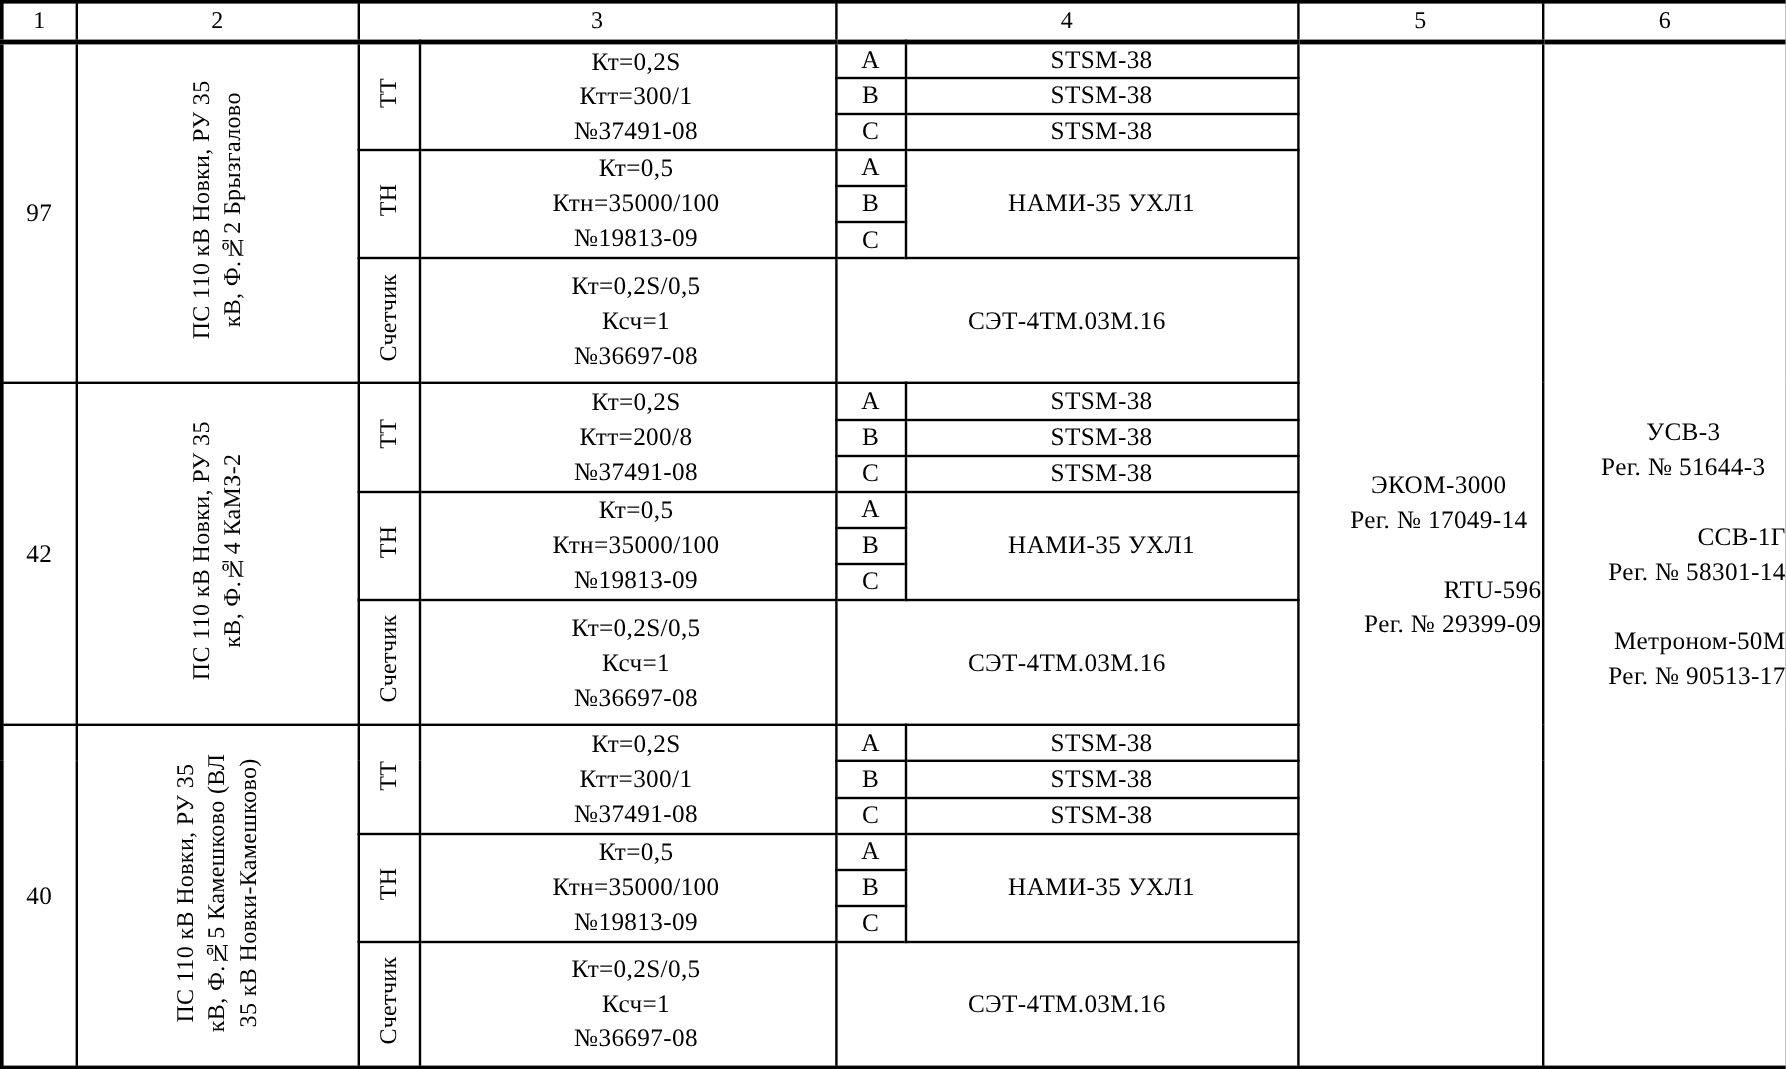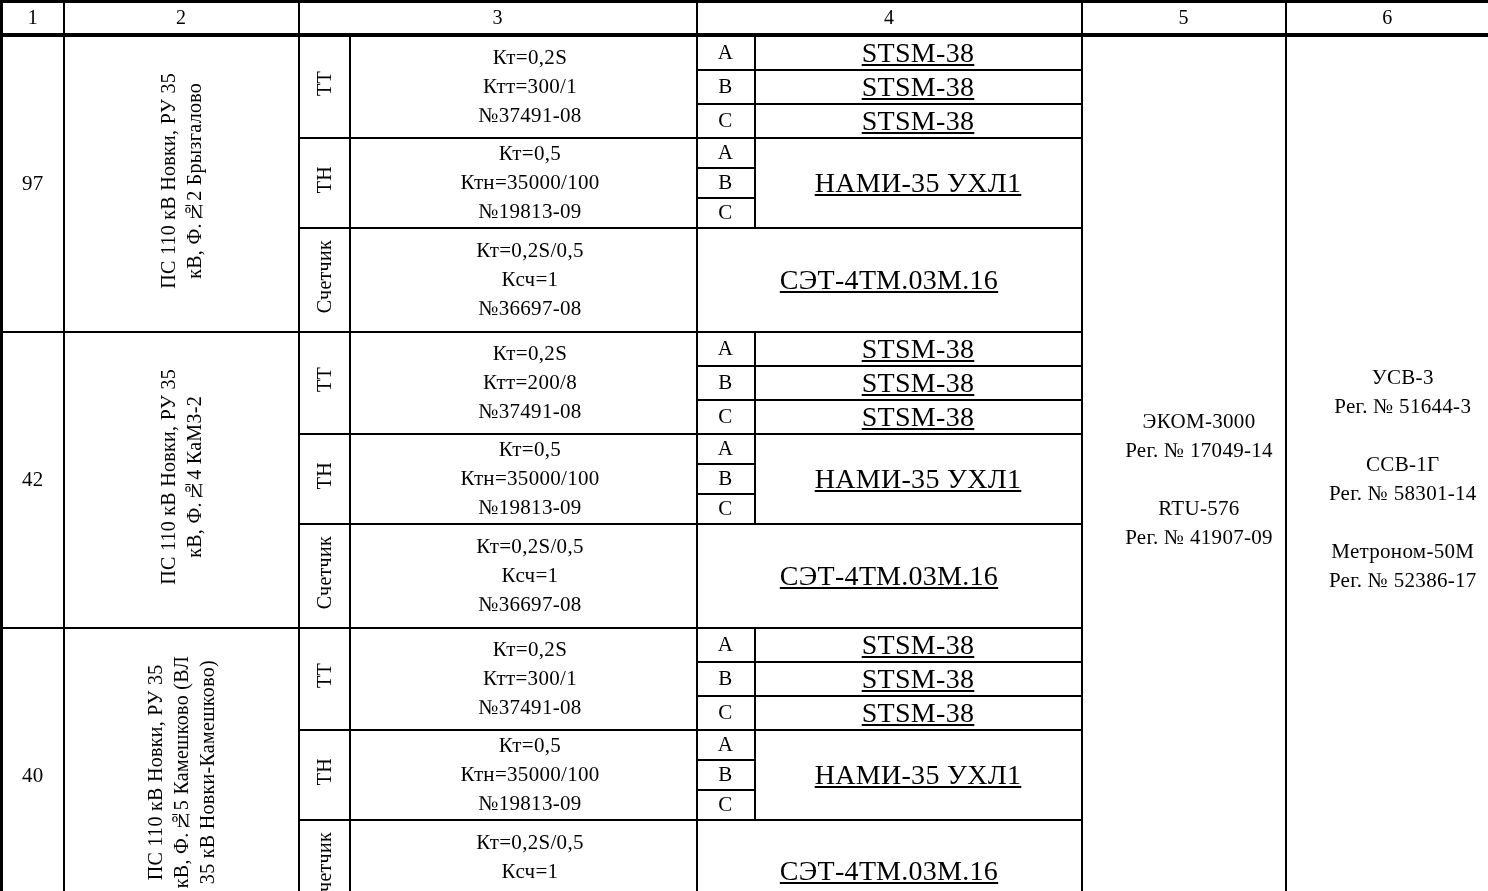--- a/index.html
+++ b/index.html
@@ -33,22 +33,22 @@
   .vtext {
     display: inline-block;
     writing-mode: vertical-rl;
     transform: rotate(180deg);
     white-space: nowrap;
   }
   .c-name .vtext { font-size: 20px; line-height: 26px; }
   .c-type .vtext { font-size: 20px; }
   .params .p-line { line-height: 29px; padding-left: 14px; }
   .c-phase { font-size: 21px; }
-  .c-model { font-size: 28px; text-decoration: underline; }
-  .reg-block .reg-entry + .reg-entry { margin-top: 29px; }
+  .c-model { font-size: 21px; }
+  .reg-block .reg-entry + .reg-entry { margin-top: 29px; text-align: right; }
   .reg-entry div { line-height: 29px; margin-left: 31px; }
 </style>
 </head>
 <body>
 
 <div class="sheet">
 <table class="meter-table">
   <colgroup>
     <col style="width:62px">
         <col style="width:235px">
@@ -89,38 +89,38 @@
       </td>
       <td class="c-phase">А</td>
       <td class="c-model">STSM-38</td>
       <td class="c-askue" rowspan="21">
         <div class="reg-block">
           <div class="reg-entry">
             <div>ЭКОМ-3000</div>
             <div>Рег. № 17049-14</div>
           </div>
           <div class="reg-entry">
-            <div>RTU-576</div>
-            <div>Рег. № 41907-09</div>
+            <div>RTU-596</div>
+            <div>Рег. № 29399-09</div>
           </div>
         </div>
       </td>
       <td class="c-sync" rowspan="21">
         <div class="reg-block">
           <div class="reg-entry">
             <div>УСВ-3</div>
             <div>Рег. № 51644-3</div>
           </div>
           <div class="reg-entry">
             <div>ССВ-1Г</div>
             <div>Рег. № 58301-14</div>
           </div>
           <div class="reg-entry">
             <div>Метроном-50М</div>
-            <div>Рег. № 52386-17</div>
+            <div>Рег. № 90513-17</div>
           </div>
         </div>
       </td>
     </tr>
     <tr class="r-phase">
       <td class="c-phase">В</td>
       <td class="c-model">STSM-38</td>
     </tr>
     <tr class="r-phase">
       <td class="c-phase">С</td>

